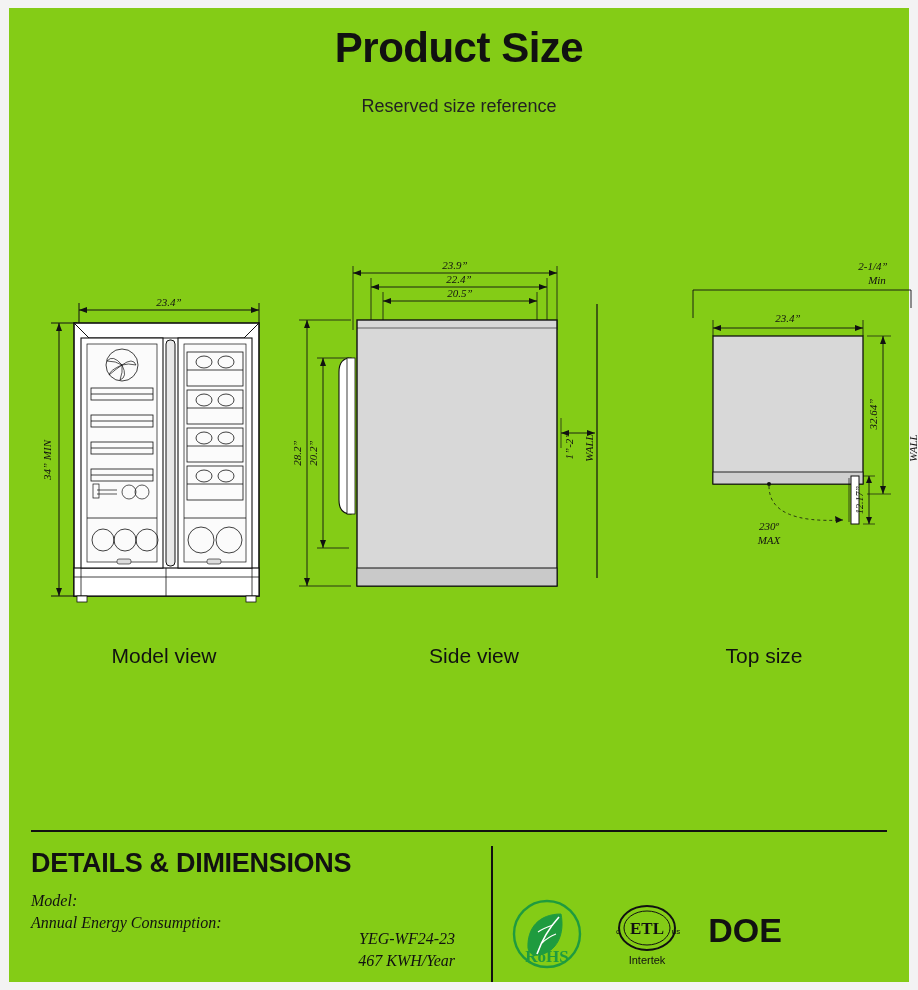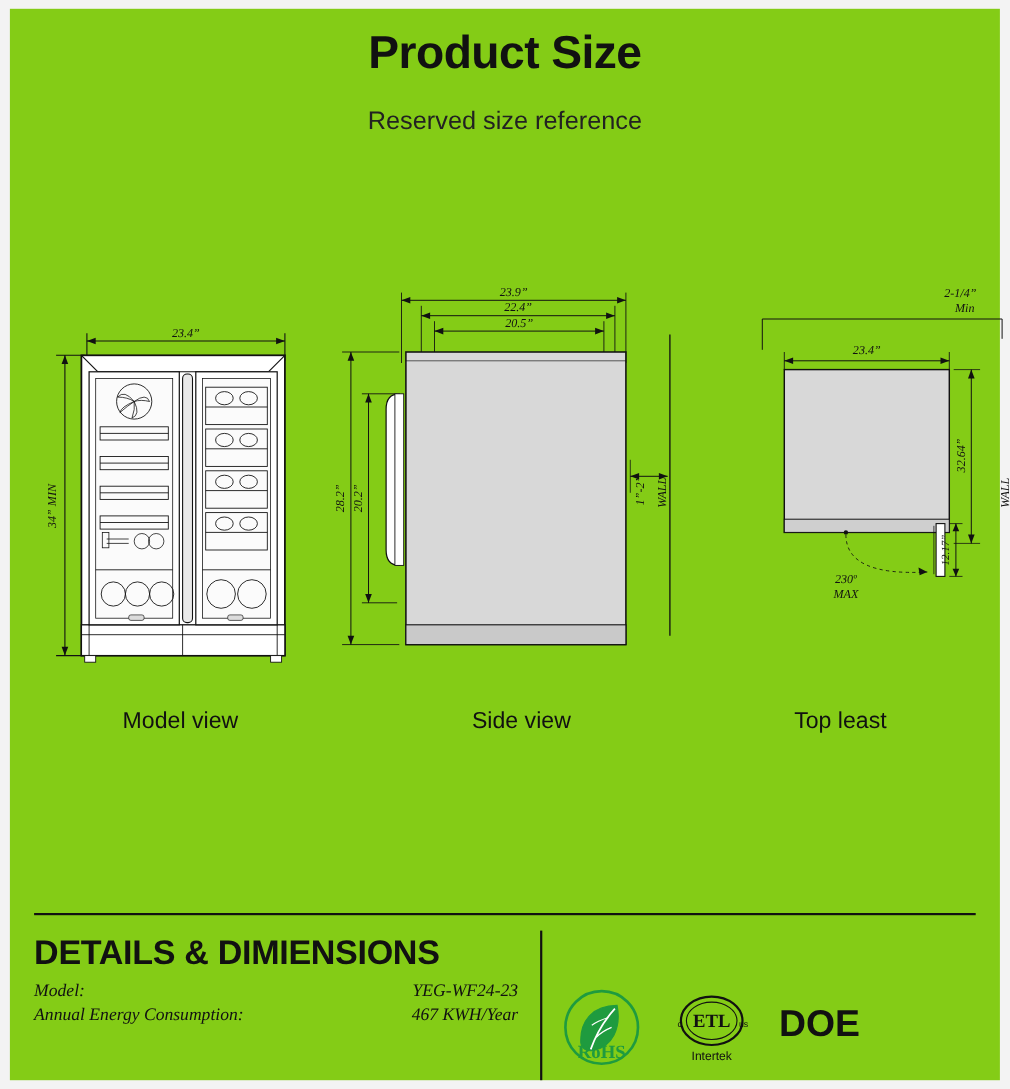--- a/index.html
+++ b/index.html
@@ -13,45 +13,45 @@
     position:absolute;left:9px;top:8px;width:900px;height:974px;
     background:#84cc16;
   }
   
   .title{
     position:absolute;top:16px;left:0;width:900px;text-align:center;
     font-size:42px;font-weight:bold;letter-spacing:-0.5px;color:#111;
   }
   .subtitle{
     position:absolute;top:88px;left:0;width:900px;text-align:center;
-    font-size:23px;color:#222;font-weight:400;
+    font-size:18px;color:#222;font-weight:400;
   }
   
   .view-caption{
     position:absolute;text-align:center;font-size:21px;color:#111;
   }
   svg{display:block;}
   .lbl{font-family:"Liberation Serif", serif;font-style:italic;font-size:11px;fill:#111;}
   .lbl-sm{font-family:"Liberation Serif", serif;font-style:italic;font-size:10px;fill:#111;}
   
   .divider-h{
     position:absolute;left:22px;top:822px;width:856px;height:2px;background:#111;
   }
   .divider-v{
     position:absolute;left:482px;top:838px;width:2px;height:136px;background:#111;
   }
   .sec-title{
-    position:absolute;font-size:31px;font-weight:bold;color:#111;letter-spacing:-0.3px;
+    position:absolute;font-size:27px;font-weight:bold;color:#111;letter-spacing:-0.3px;
   }
   .spec-row{
     position:absolute;font-family:"Liberation Serif", serif;font-style:italic;
     font-size:16px;color:#111;
   }
   .spec-key{position:absolute;left:0;}
-  .spec-val{position:absolute;right:0;text-align:left;}
+  .spec-val{position:absolute;right:16px;text-align:left;margin-top:38px;}
   .cert-row{position:absolute;left:500px;top:890px;width:370px;height:80px;}
 </style>
 </head>
 <body>
 
 <div class="sheet">
 
   <div class="title">Product Size</div>
   <div class="subtitle">Reserved size reference</div>
 
@@ -148,21 +148,21 @@
       </g>
       <line x1="155" y1="240" x2="217" y2="240" stroke="#111" stroke-width="0.8"></line>
       <rect x="178" y="281" width="14" height="5" rx="2" fill="#dcdcdc" stroke="#111" stroke-width="0.6"></rect>
 
       <text class="lbl" x="140" y="28" text-anchor="middle">23.4”</text>
       <text class="lbl" x="22" y="182" text-anchor="middle" transform="rotate(-90 22 182)">34” MIN</text>
     </svg>
   </div>
   <div class="view-caption" style="left:20px;top:636px;width:270px;">Model view</div>
 
-  <div style="position:absolute;left:288px;top:240px;width:340px;height:370px;">
+  <div style="position:absolute;left:276px;top:240px;width:340px;height:370px;">
     <svg width="340" height="370" viewBox="0 0 340 370">
 
       <line x1="68" y1="18" x2="68" y2="82" stroke="#111" stroke-width="0.8"></line>
       <line x1="272" y1="18" x2="272" y2="82" stroke="#111" stroke-width="0.8"></line>
       <line x1="86" y1="30" x2="86" y2="82" stroke="#111" stroke-width="0.8"></line>
       <line x1="262" y1="30" x2="262" y2="82" stroke="#111" stroke-width="0.8"></line>
       <line x1="98" y1="44" x2="98" y2="82" stroke="#111" stroke-width="0.8"></line>
       <line x1="252" y1="44" x2="252" y2="82" stroke="#111" stroke-width="0.8"></line>
 
       <line x1="68" y1="25" x2="272" y2="25" stroke="#111" stroke-width="0.9"></line>
@@ -250,21 +250,21 @@
       <path d="M96 238 Q96 276 170 272" fill="none" stroke="#111" stroke-width="0.8" stroke-dasharray="3,3"></path>
       <path d="M170 272 L162 268 L163 275 Z" fill="#111"></path>
       <circle cx="96" cy="236" r="2" fill="#111"></circle>
       <text class="lbl" x="96" y="282" text-anchor="middle">230º</text>
       <text class="lbl" x="96" y="296" text-anchor="middle">MAX</text>
 
       <line x1="248" y1="56" x2="248" y2="280" stroke="#111" stroke-width="1.2"></line>
       <text class="lbl" x="244" y="200" text-anchor="middle" transform="rotate(-90 244 200)">WALL</text>
     </svg>
   </div>
-  <div class="view-caption" style="left:630px;top:636px;width:250px;">Top least</div>
+  <div class="view-caption" style="left:630px;top:636px;width:250px;">Top size</div>
 
   <div class="divider-h"></div>
   <div class="divider-v"></div>
 
   <div class="sec-title" style="left:22px;top:840px;">DETAILS &amp; DIMIENSIONS</div>
 
   <div class="spec-row" style="left:22px;top:884px;width:440px;height:20px;">
     <span class="spec-key">Model:</span>
     <span class="spec-val">YEG-WF24-23</span>
   </div>

